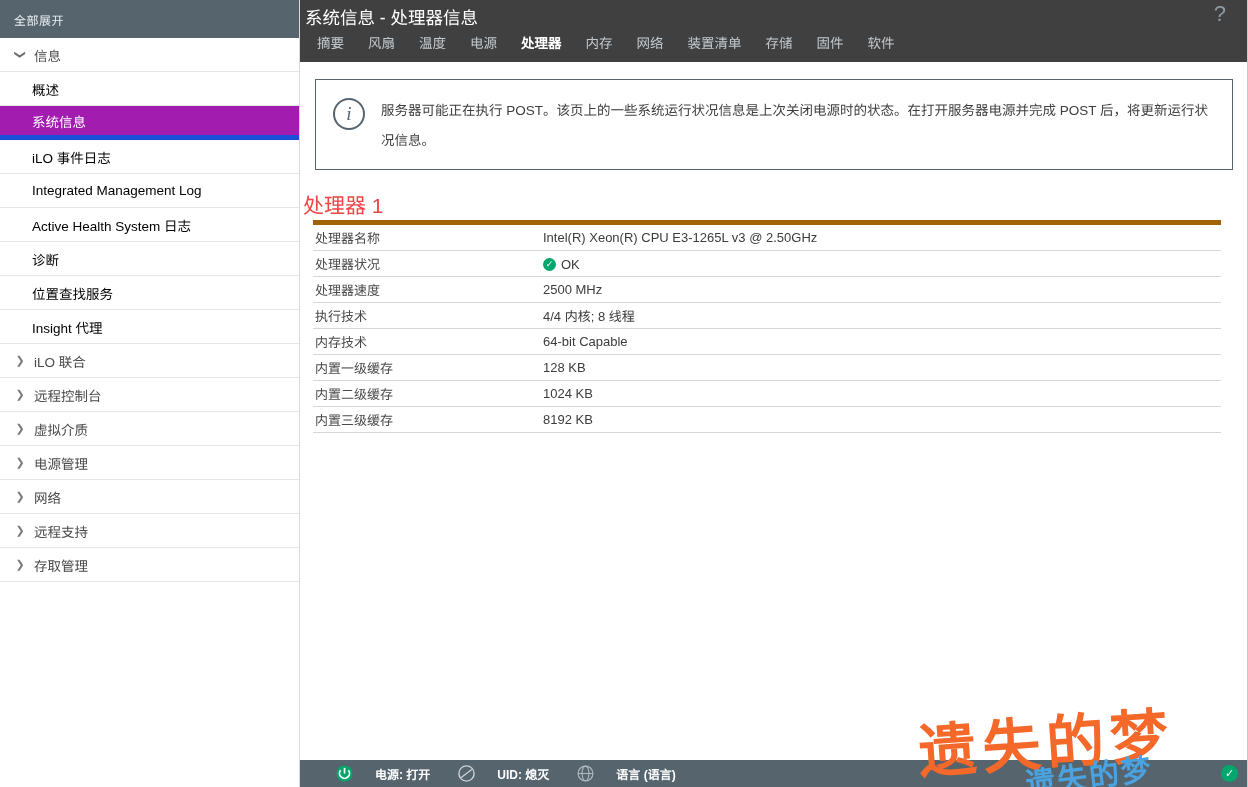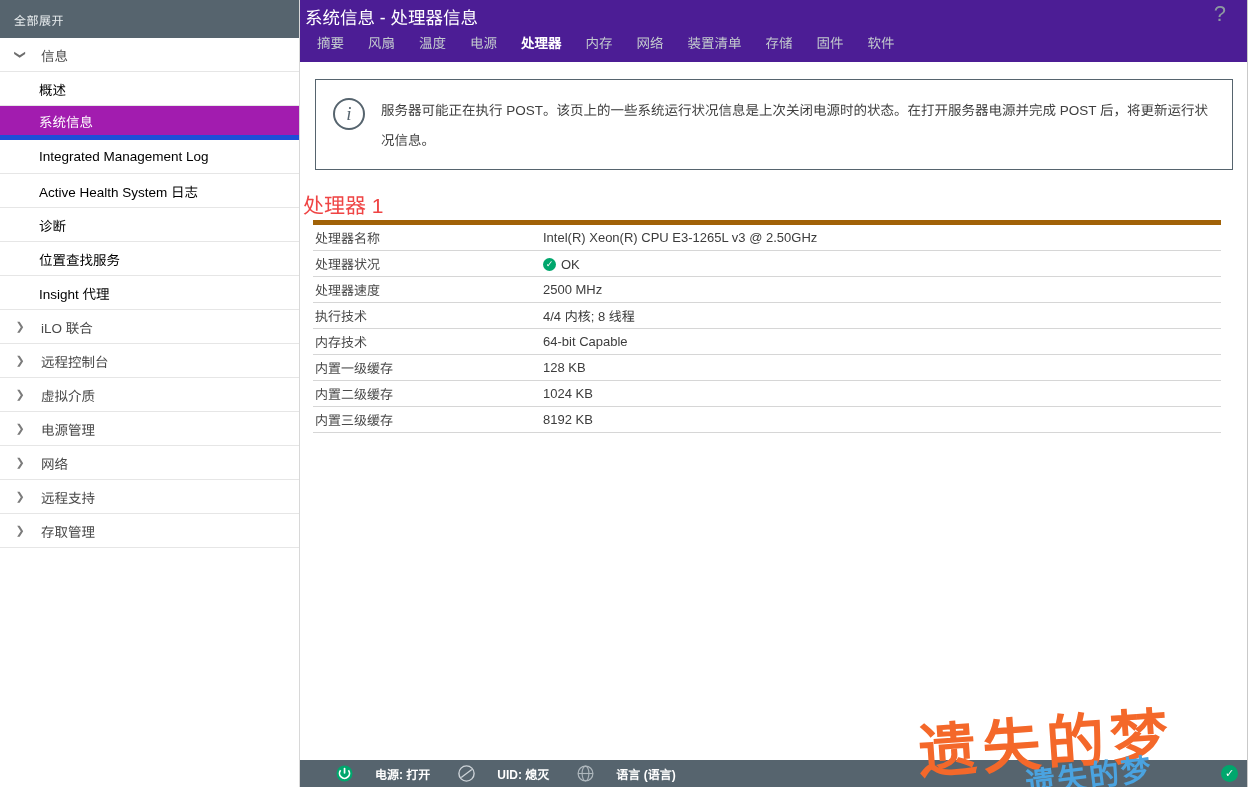--- a/index.html
+++ b/index.html
@@ -34,26 +34,26 @@
   .nav-item.child { padding-left:32px; }
   .nav-item.active {
     background:#a21caf; color:#ffffff; border-bottom:5px solid #1d4ed8;font-family:Liberation Mono, monospace;
   }
   .nav-item .caret {
     display:inline-block; width:16px; color:#7b7b7b;
     font-size:11px; line-height:1; text-align:center; margin-right:6px;
     flex:0 0 16px;
   }
   .nav-item .caret.down { transform:rotate(90deg); color:#6d6d6d; }
-  .nav-item .label { white-space:nowrap;margin-left:7px; }
+  .nav-item .label { white-space:nowrap; }
 
   
   #topbar {
     position:absolute; left:300px; top:0; width:948px; height:62px;
-    background:#4c1d95;
+    background:#404040;
     text-align:right;
   }
   #page-title {
     position:absolute; left:5px; top:4px;
     font-size:17.5px; color:#ffffff; font-weight:400; white-space:nowrap;
   }
   #help-icon {
     position:absolute; right:22px; top:0px;
     font-size:22px; color:#8d99a1; line-height:28px; cursor:pointer;
   }
@@ -162,20 +162,23 @@
     <div id="sidebar-list">
         <div class="nav-item group">
           <span class="caret down">❯</span>
           <span class="label">信息</span>
         </div>
         <div class="nav-item child">
           <span class="label">概述</span>
         </div>
         <div class="nav-item child active">
           <span class="label">系统信息</span>
+        </div>
+        <div class="nav-item child">
+          <span class="label">iLO 事件日志</span>
         </div>
         <div class="nav-item child">
           <span class="label">Integrated Management Log</span>
         </div>
         <div class="nav-item child">
           <span class="label">Active Health System 日志</span>
         </div>
         <div class="nav-item child">
           <span class="label">诊断</span>
         </div>

